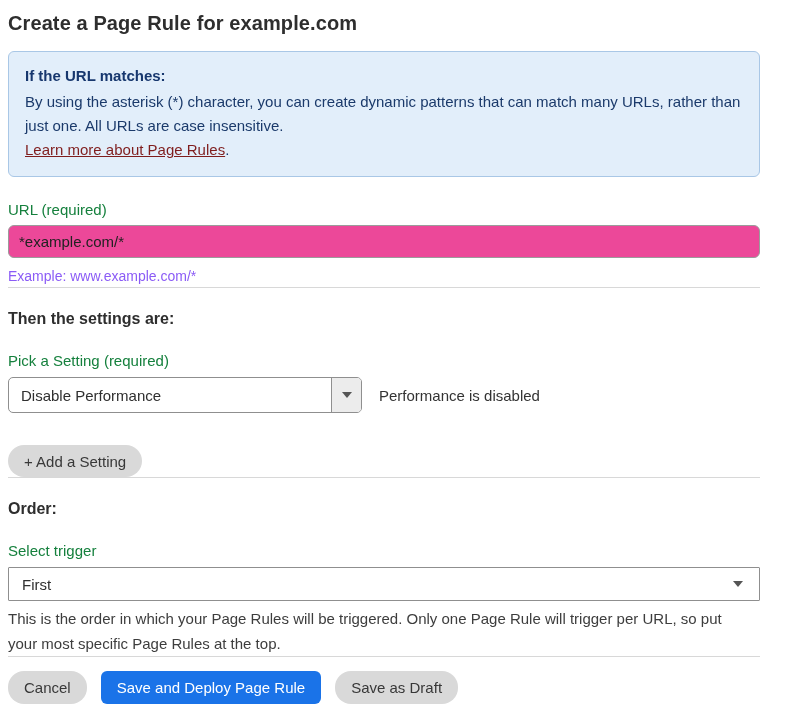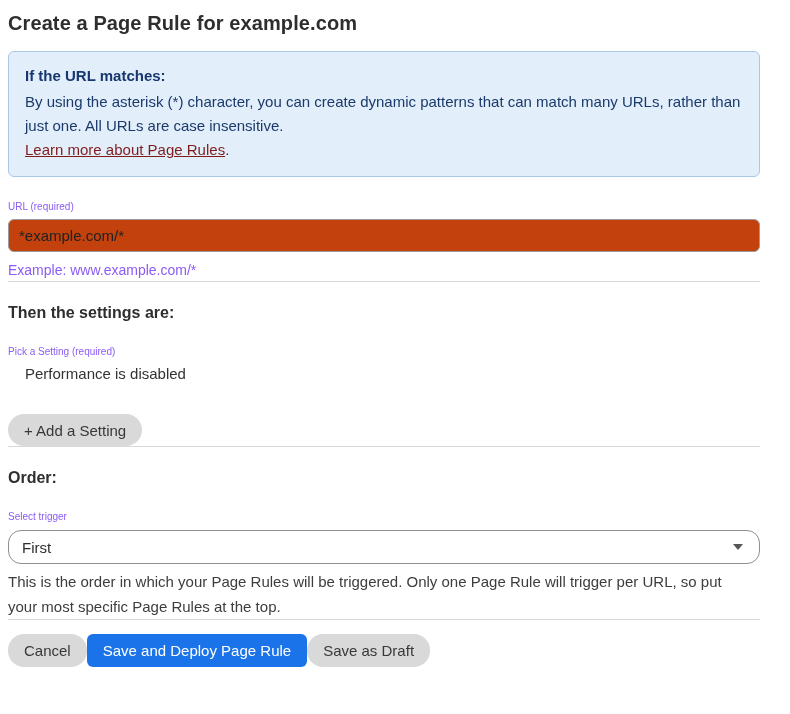--- a/index.html
+++ b/index.html
@@ -45,37 +45,37 @@
   .info-box .info-body { margin: 0; }
   .info-box a.info-link {
     color: #7f1d1d;
     text-decoration: underline;
     cursor: pointer;
   }
   .info-box .info-link-suffix { color: #1b3a6b; }
 
   
   .field-label {
-    font-size: 10px;
-    color: #8b5cf6;
+    font-size: 15px;
+    color: #15803d;
     margin: 0 0 7px 0;
     display: block;
   }
   .helper-text {
     font-size: 14px;
     color: #8b5cf6;
     margin: 7px 0 0 0;
     line-height: 22px;
   }
 
   
   .url-input {
     width: 752px;
     height: 33px;
-    background: #c2410c;
+    background: #ec4899;
     border: 1px solid #9b9b9b;
     border-radius: 6px;
     padding: 0 10px;
     font-size: 15px;
     color: #222222;
     font-family: "Liberation Sans", "DejaVu Sans", sans-serif;
     outline: none;
   }
 
   hr.divider {
@@ -162,21 +162,21 @@
     margin-top: 32px;
     height: 32px;
   }
 
   
   .order-select {
     width: 752px;
     height: 34px;
     background: #ffffff;
     border: 1px solid #8f8f8f;
-    border-radius: 13px;
+    border-radius: 1px;
     display: flex;
     align-items: center;
     justify-content: space-between;
     padding: 0 16px 0 13px;
     margin-top: 8px;
     font-size: 15px;
     color: #2f2f2f;
     cursor: pointer;
   }
   .order-help {
@@ -185,20 +185,21 @@
     line-height: 25px;
     margin: 5px 0 0 0;
     width: 745px;
   }
 
   
   .footer-actions {
     display: flex;
     align-items: center;
     margin-top: 14px;
+    gap: 14px;
   }
 
   .label-gap-lg { margin-top: 24px; }
 </style>
 </head>
 <body>
 
 <div class="page">
   <div class="content">
 
@@ -215,20 +216,26 @@
     <input class="url-input" type="text" value="*example.com/*" style="">
     <p class="helper-text">Example: www.example.com/*</p>
 
     <hr class="divider divider-1">
 
     <h2 class="section-heading">Then the settings are:</h2>
 
     <label class="field-label label-gap-lg">Pick a Setting (required)</label>
 
     <div class="setting-row">
+      <div class="setting-select">
+        <span class="select-value">Disable Performance</span>
+        <span class="select-arrow-box">
+          <span class="caret-down"></span>
+        </span>
+      </div>
       <span class="setting-status">Performance is disabled</span>
     </div>
 
     <button class="btn btn-gray add-setting-btn">+ Add a Setting</button>
 
     <hr class="divider divider-2">
 
     <h2 class="section-heading">Order:</h2>
 
     <label class="field-label label-gap-lg">Select trigger</label>

